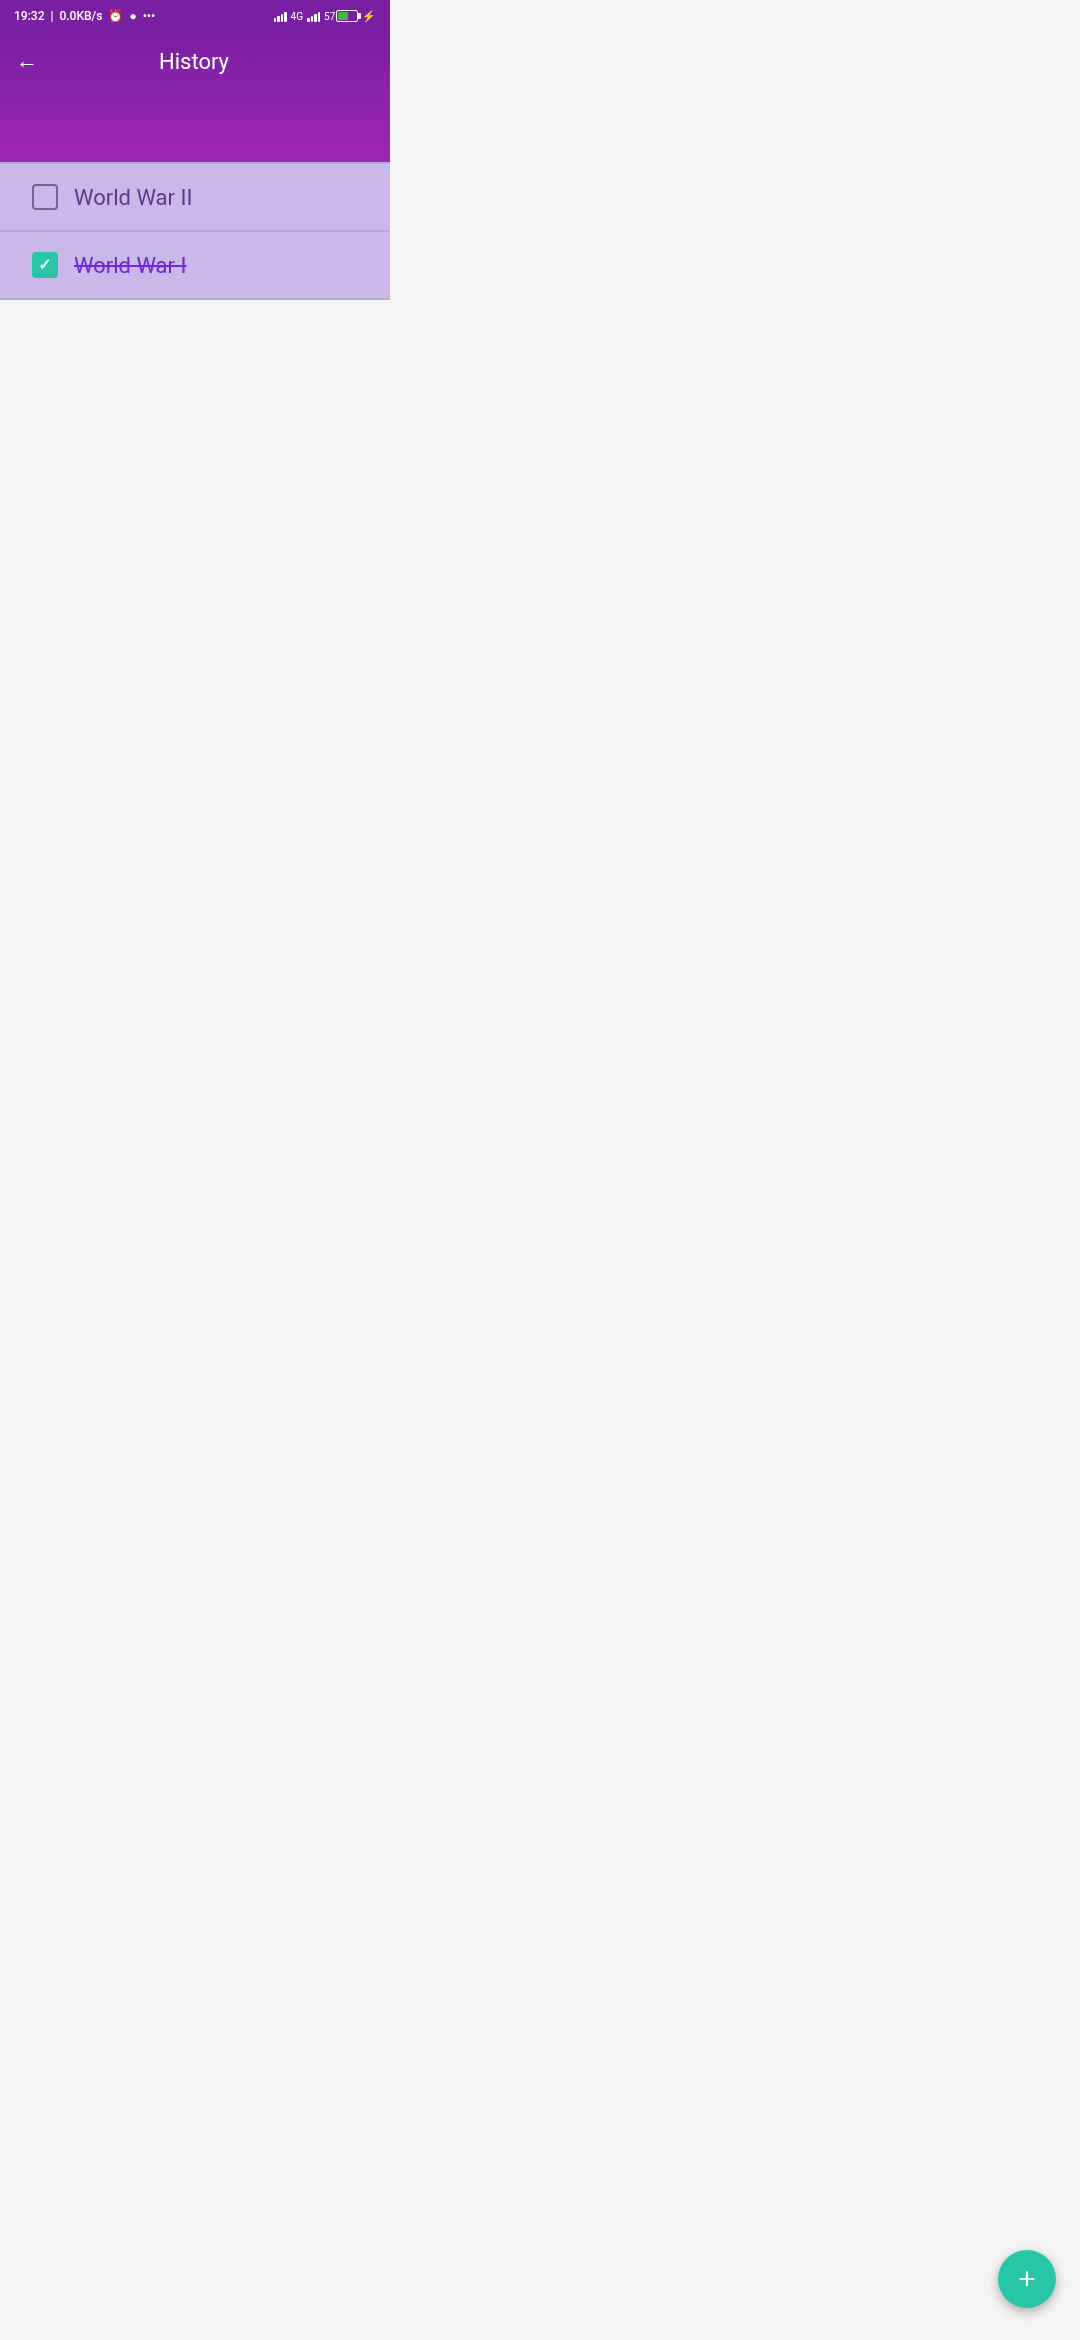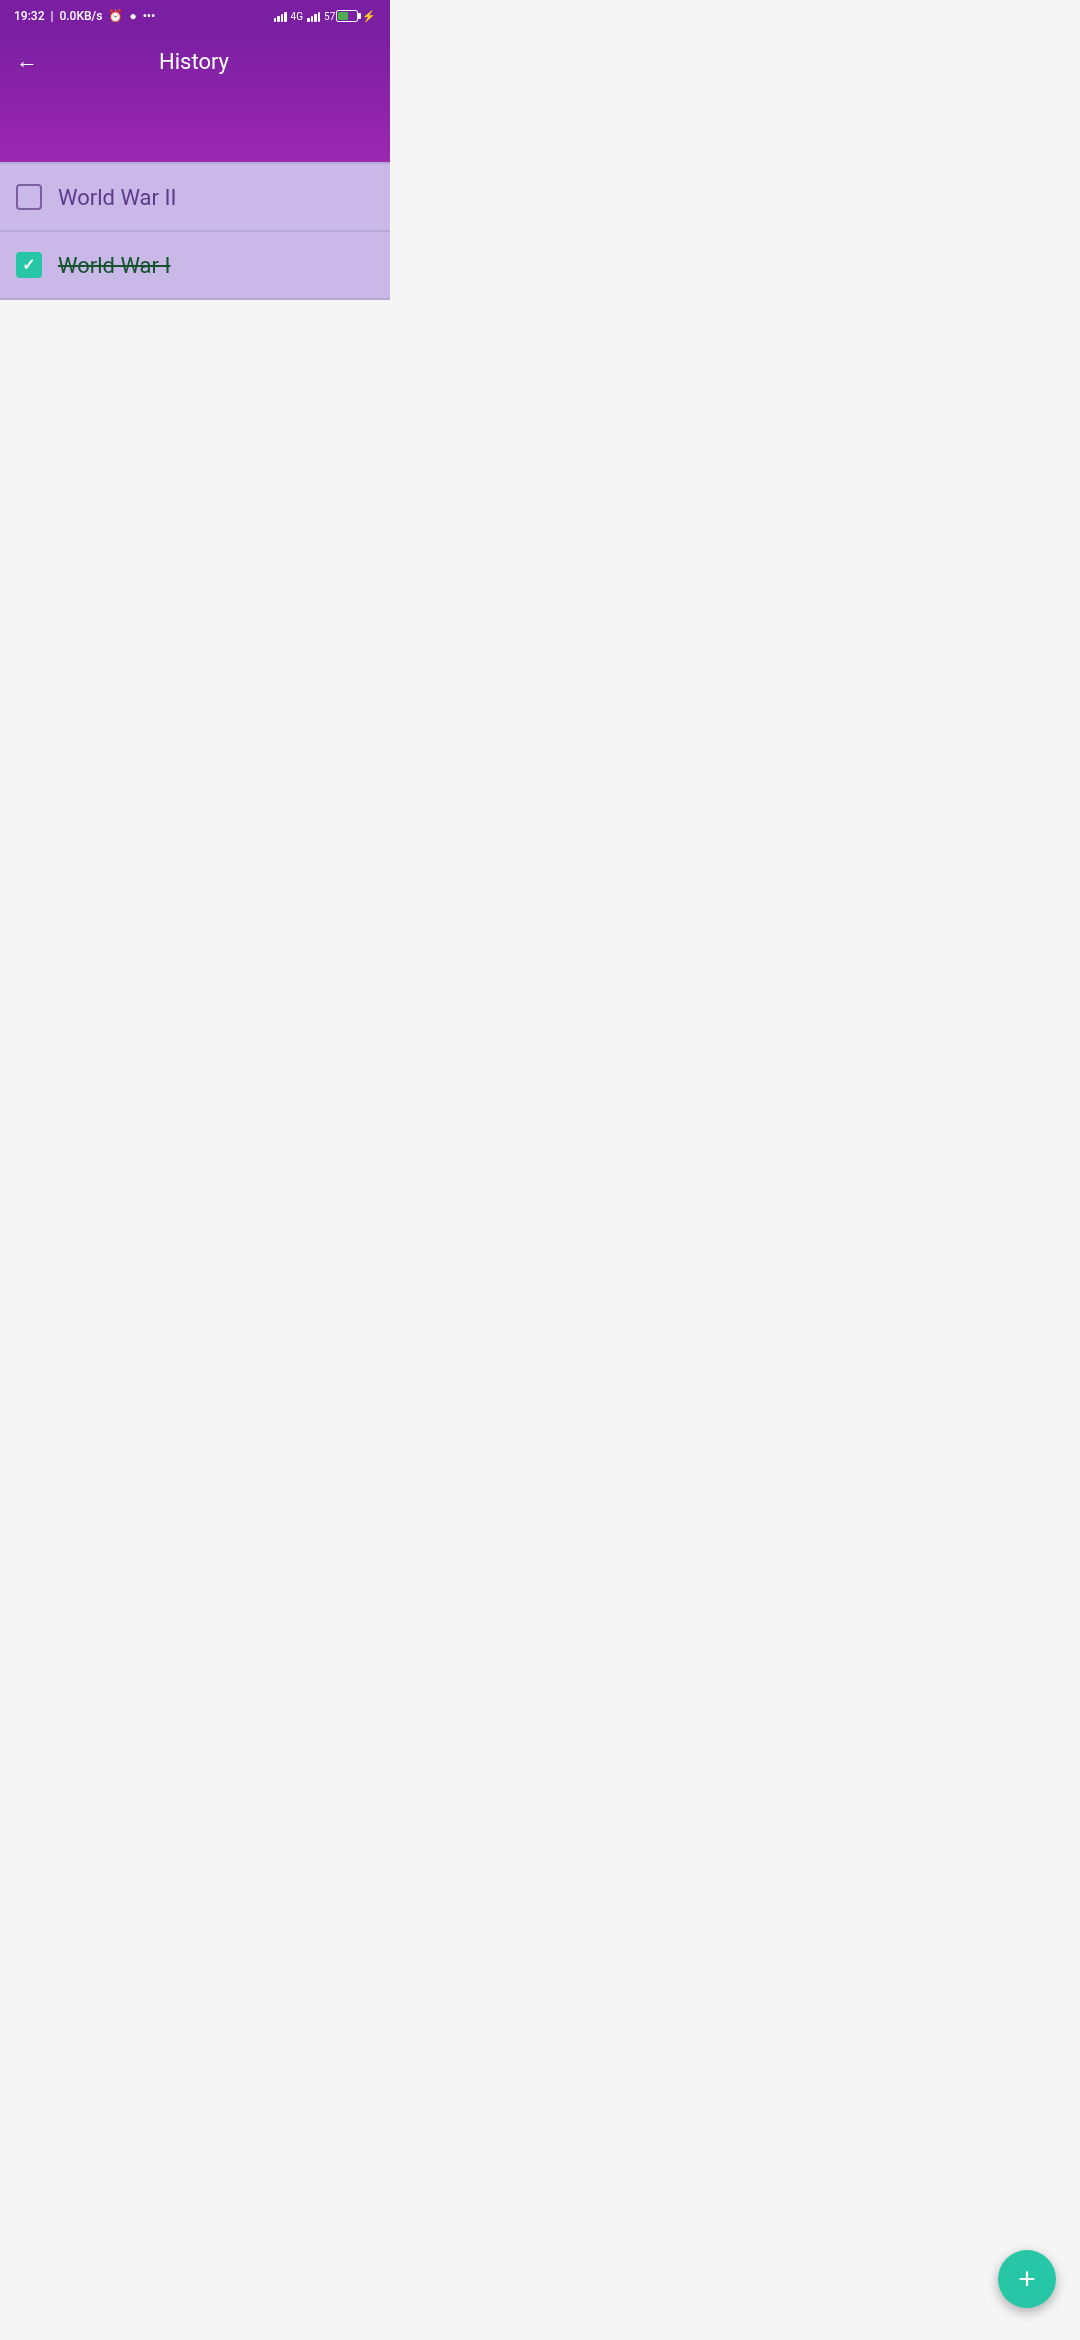--- a/index.html
+++ b/index.html
@@ -121,21 +121,21 @@
     }
 
     
     .topic-list {
       background: #f5f5f5;
     }
 
     .topic-item {
       background: #c9b8e8;
       border-bottom: 2px solid #b8a8d8;
-      padding: 20px 16px;
+      padding: 20px 32px;
       display: flex;
       align-items: flex-end;
       gap: 16px;
       cursor: pointer;
     }
 
     .topic-item:first-child {
       border-top: 2px solid #b8a8d8;
     }
 
@@ -165,21 +165,21 @@
     }
 
     .topic-label {
       font-size: 22px;
       color: #5e3a8a;
       font-weight: 400;
     }
 
     .topic-label.completed {
       text-decoration: line-through;
-      color: #14532d;
+      color: #6d28d9;
     }
 
     
     .content-area {
       background: #f5f5f5;
       flex: 1;
       min-height: 500px;
     }
 
     

